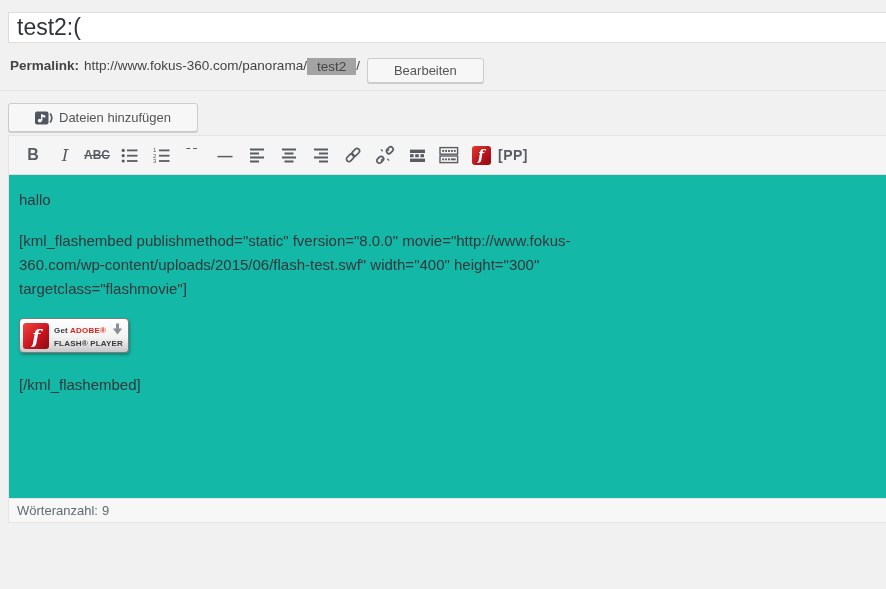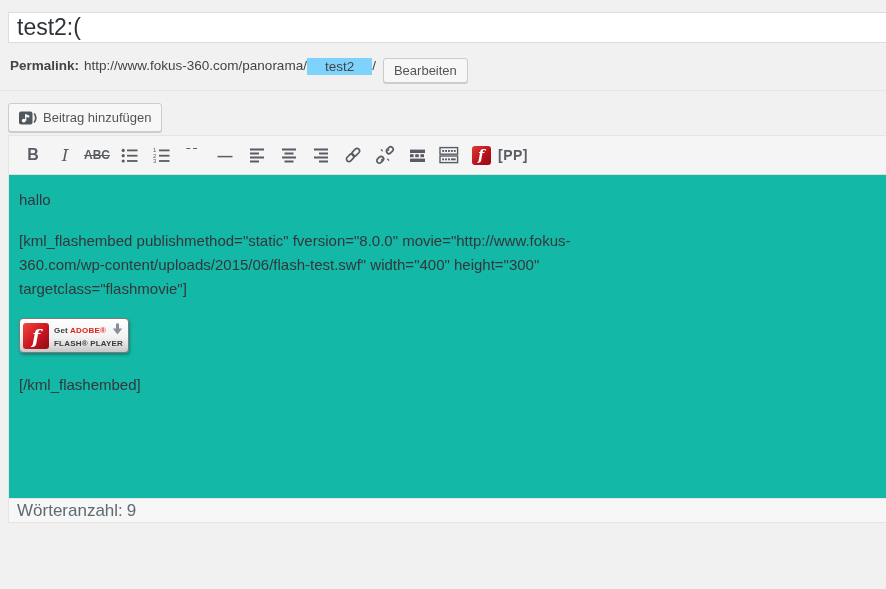--- a/index.html
+++ b/index.html
@@ -15,26 +15,26 @@
     box-sizing:border-box;border:1px solid #ddd;background:#fff;
     padding:0 8px;font-size:23px;color:#2e3338;outline:none;
     font-family:"Liberation Sans","DejaVu Sans",sans-serif;
   }
   
   .permalink-row{
     position:absolute;left:10px;top:58px;height:26px;
     display:flex;align-items:flex-start;font-size:13.5px;color:#444;
   }
   .permalink-row .plabel{font-weight:bold;margin-right:5px;}
-  .permalink-row .slug{background:#7dd3fc;padding:1px 18px;}
+  .permalink-row .slug{background:#a3a3a3;padding:1px 10px;}
   .wp-btn{
     display:inline-flex;align-items:center;box-sizing:border-box;
     background:#f7f7f7;border:1px solid #ccc;border-radius:3px;
     box-shadow:0 1px 0 #ccc;color:#555;font-size:13px;
-    padding:0 10px;height:25px;cursor:pointer;white-space:nowrap;
+    padding:0 26px;height:25px;cursor:pointer;white-space:nowrap;
     font-family:"Liberation Sans","DejaVu Sans",sans-serif;
   }
   .permalink-row .wp-btn{margin-left:7px;}
   
   .tools-divider{position:absolute;left:0;top:90px;width:886px;height:1px;background:#e6e6e6;}
   
   #add-media-btn{position:absolute;left:8px;top:103px;height:29px;gap:6px;}
   
   .editor-wrap{
     position:absolute;left:8px;top:135px;width:880px;height:388px;
@@ -85,21 +85,21 @@
     font-family:"DejaVu Serif","Liberation Serif",serif;font-style:italic;font-weight:bold;font-size:19px;
   }
   .fb-text{margin-left:5px;line-height:10px;}
   .fb-l1,.fb-l2{font-size:8px;font-weight:bold;color:#3a3a3a;letter-spacing:0.2px;}
   .fb-adobe{color:#e2231a;}
   .fb-arrow{position:absolute;right:5px;top:4px;}
   
   .statusbar{
     flex:0 0 23px;background:#f7f7f7;border-top:1px solid #e5e5e5;
     display:flex;align-items:center;padding-left:8px;
-    font-size:17px;color:#5f6a72;
+    font-size:13px;color:#5f6a72;
   }
   .statusbar .wc-label{margin-right:4px;}
 </style>
 </head>
 <body>
 
 <input id="title-input" type="text" value="test2:(" style="">
 
 <div class="permalink-row">
   <span class="plabel">Permalink:</span>
@@ -112,21 +112,21 @@
 <div class="tools-divider"></div>
 
 <button class="wp-btn" id="add-media-btn">
   <svg width="18" height="16" viewBox="0 0 18 16">
     <rect x="0" y="1.5" width="13.5" height="13" rx="2" fill="#50575e"></rect>
     <circle cx="4.8" cy="10.6" r="1.9" fill="#fff"></circle>
     <rect x="6.1" y="4.2" width="1.3" height="6.4" fill="#fff"></rect>
     <path d="M6.1 4.2 l4.2 1.4 v2.2 l-4.2 -1.4 z" fill="#fff"></path>
     <path d="M15.2 3.6 q3.2 4.4 0 8.8" stroke="#50575e" stroke-width="1.7" fill="none"></path>
   </svg>
-  <span>Beitrag hinzufügen</span>
+  <span>Dateien hinzufügen</span>
 </button>
 
 <div class="editor-wrap">
 
   <div class="mce-toolbar">
     <button class="tb">
       <span class="g-bold">B</span>
     </button>
     <button class="tb">
       <span class="g-italic">I</span>

